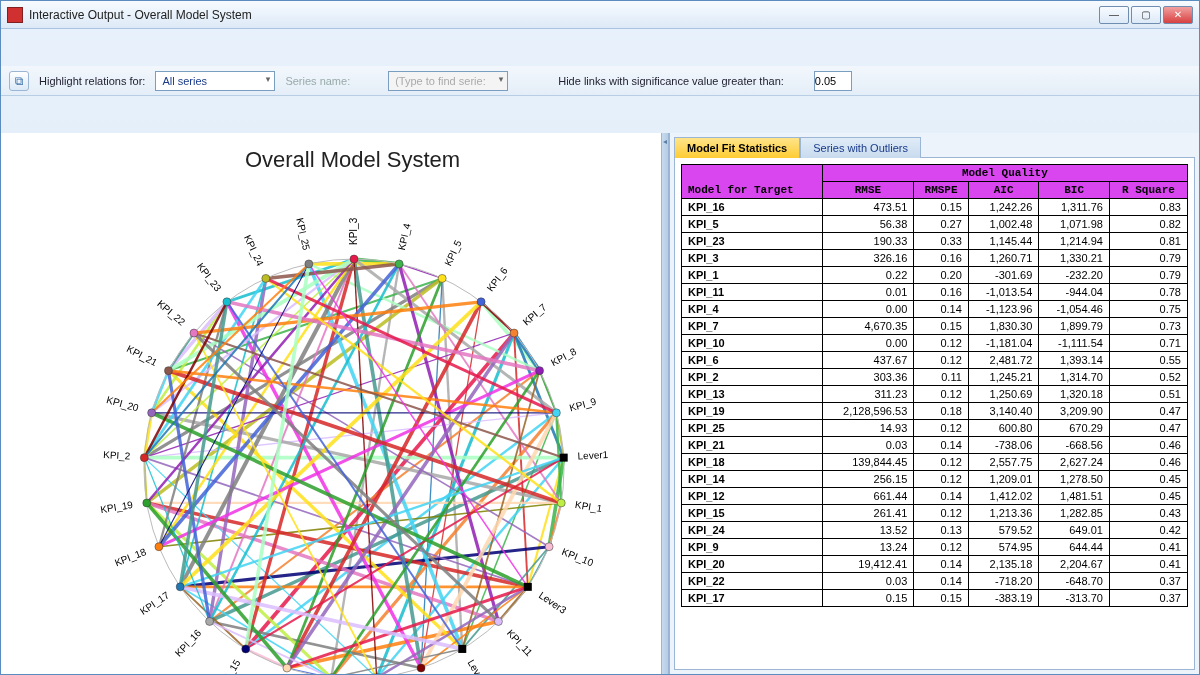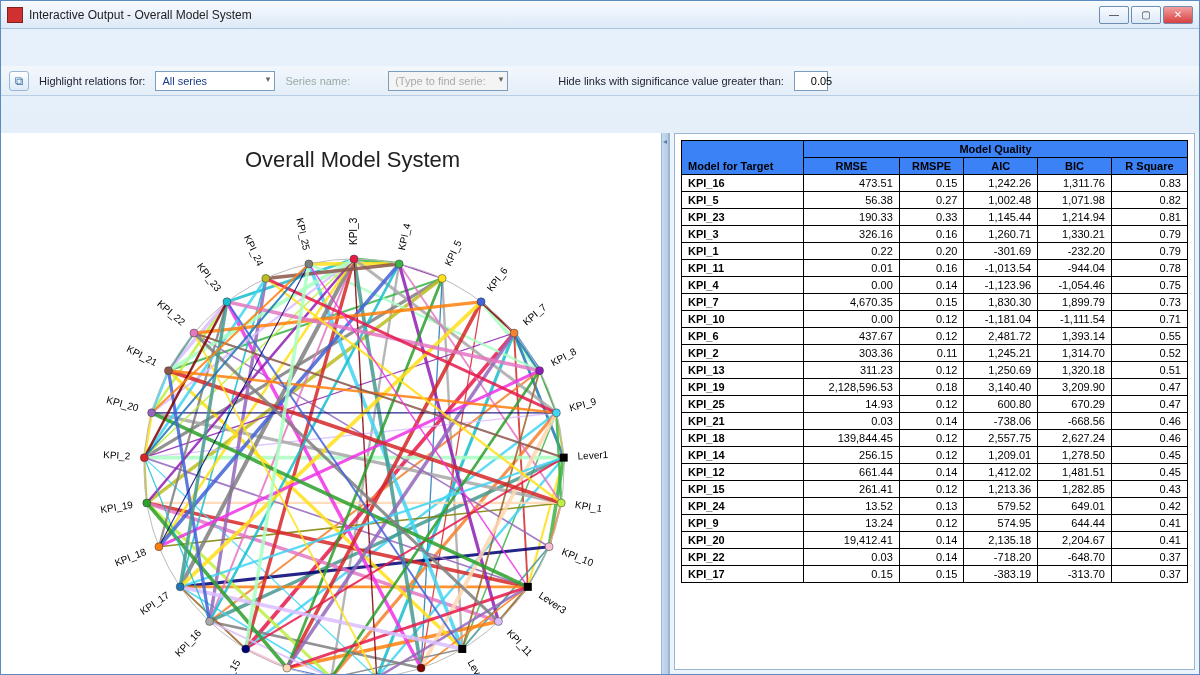--- a/index.html
+++ b/index.html
@@ -75,23 +75,23 @@
     color:#1a3a8a;
     position:relative;
     min-width: 120px;
   }
   .dropdown::after {
     content:"▾";
     position:absolute;right:4px;top:2px;color:#666;font-size:9px;
   }
   .dropdown.disabled { color:#aaa; background:#f4f4f4;margin-left:28px; }
   .numbox {
-    height: 20px; width: 30px;
+    height: 20px; width: 38px;
     background:#fff;border:1px solid #7a9ec0;
-    padding:0 16px;display:flex;align-items:center;color:#000;
+    padding:0 0;display:flex;align-items:center;color:#000;margin-left:20px;
   }
   .content {
     flex:1;
     display:flex;
     overflow:hidden;
   }
   .left-pane {
     width: 660px;
     background:#fff;
     position:relative;
@@ -169,21 +169,21 @@
   table.stats {
     border-collapse:collapse;
     width:100%;
     font-size:11px;
   }
   table.stats th, table.stats td {
     border:1px solid #000;
     padding:2px 6px;
     white-space:nowrap;
   }
-  table.stats th { font-weight:bold; text-align:center; background:#3b82f6; }
+  table.stats th { font-weight:bold; text-align:center; background:#d946ef;font-family:Liberation Mono, monospace; }
   table.stats td.num { text-align:right; }
   table.stats td.target { font-weight:bold; text-align:left; }
   .colhead-row th { padding: 2px 4px; }
   .node-label {
     font-size:10px;
     fill:#000;
     font-family:Arial,sans-serif;
   }
 </style>
 </head>
@@ -407,20 +407,24 @@
           <circle cx="264.85620755568505" cy="84.90968330088177" r="4" fill="#7f7f7f" stroke="#333" stroke-width="0.5"></circle>
           <text x="261.84662139273075" y="71.23699552094055" class="node-label" transform="rotate(437.6 261.84662139273075 71.23699552094055)" text-anchor="end" dominant-baseline="middle">KPI_25</text>
         </svg>
     </div>
 
     <div class="splitter">
         <span class="grip"></span>
       </div>
 
     <div class="right-pane">
+      <div class="tabs">
+        <div class="tab active">Model Fit Statistics</div>
+        <div class="tab">Series with Outliers</div>
+      </div>
       <div class="stats-panel">
         <table class="stats">
           <thead>
             <tr>
               <th rowspan="2" style="vertical-align:bottom;text-align:left">Model for Target</th>
               <th colspan="5">Model Quality</th>
             </tr>
             <tr class="colhead-row" id="col-heads">
                 <th>RMSE</th>
                 <th>RMSPE</th>

